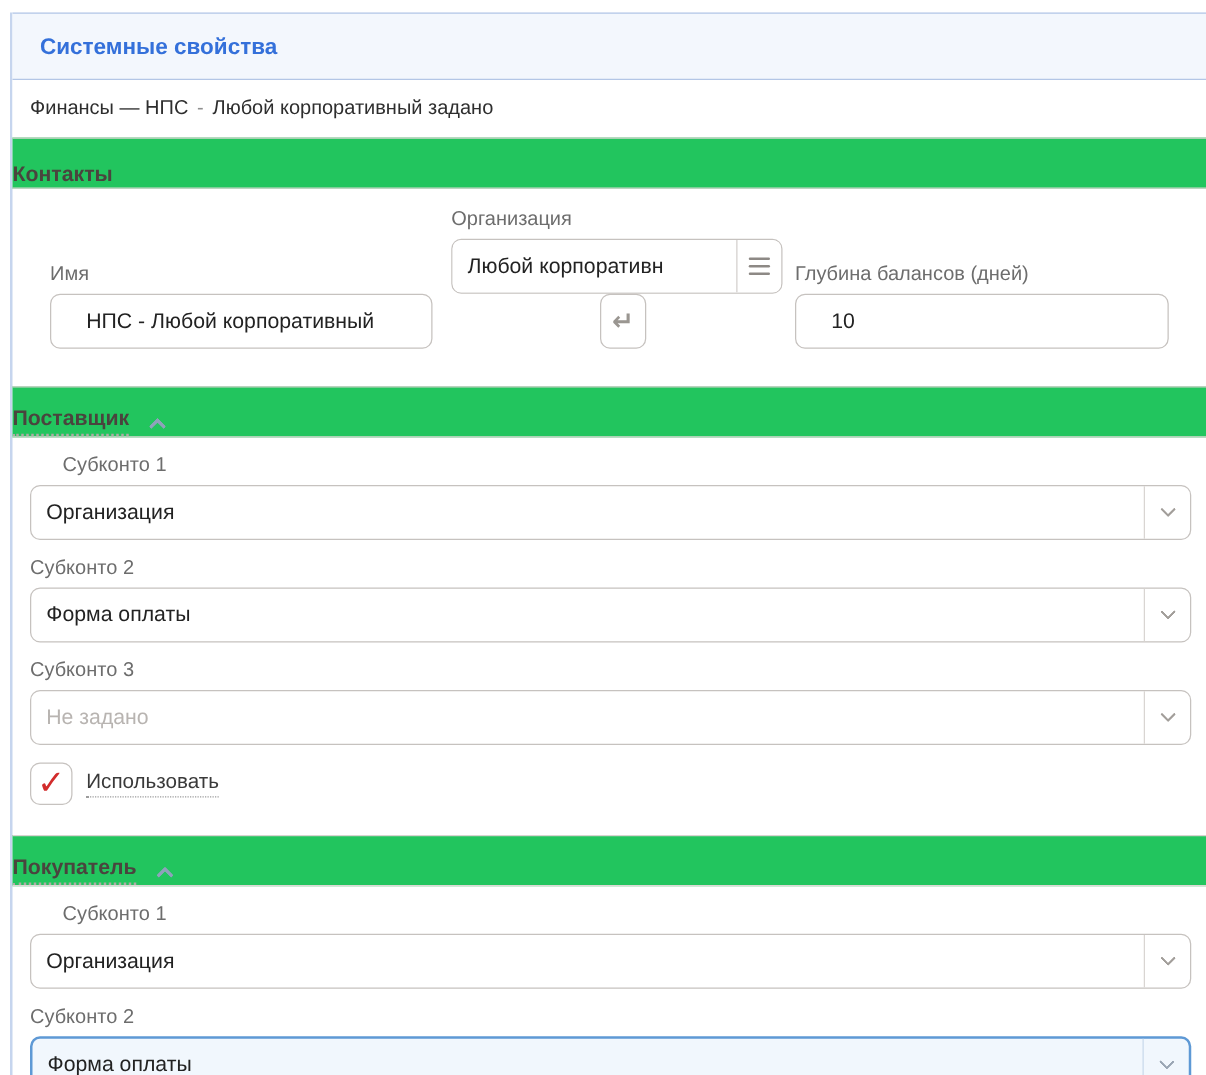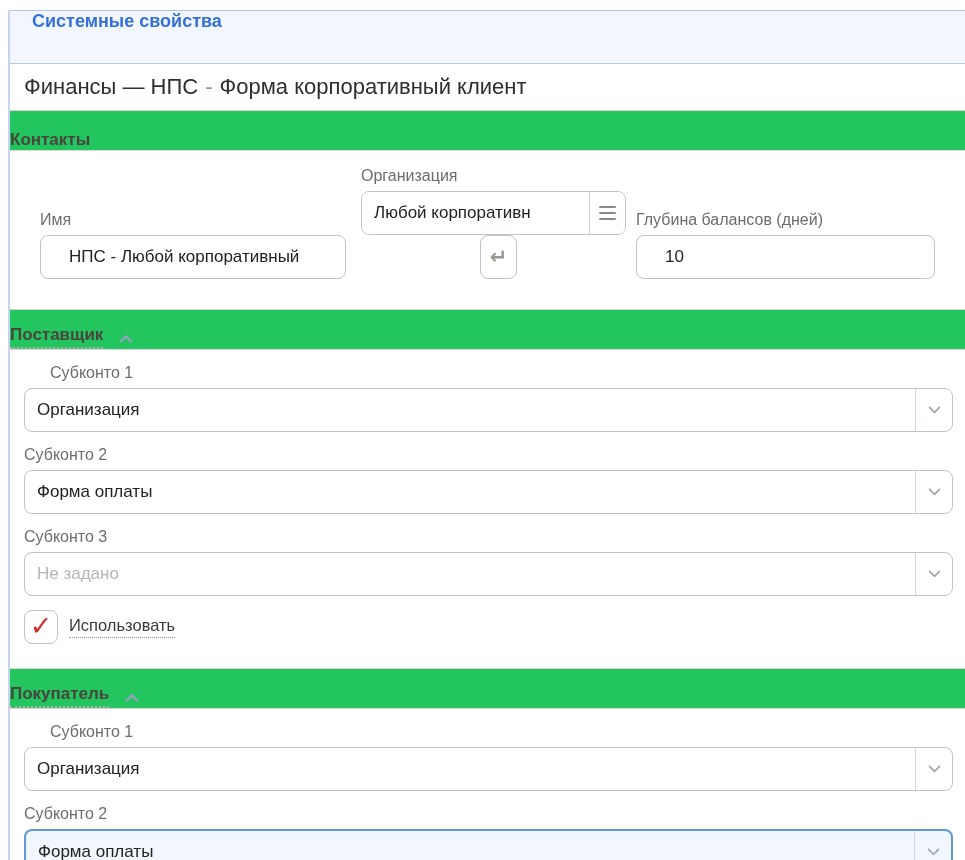--- a/index.html
+++ b/index.html
@@ -14,32 +14,32 @@
     margin: 10px 0 0 8px;
     border-left: 2px solid #c6d5ee;
     min-height: 850px;
   }
   
   .title-bar {
     height: 54px;
     background: #f3f7fd;
     border-top: 1px solid #b3c6e6;
     border-bottom: 1px solid #b3c6e6;
-    display: flex; align-items: flex-start;
+    display: flex; align-items: center;
     padding-left: 22px;
   }
   .title-bar .title {
     font-size: 18px; font-weight: 700; color: #3470da;
   }
   
   .breadcrumb {
     height: 46px;
     display: flex; align-items: center;
     padding-left: 14px;
-    font-size: 22px; color: #2e2e2e;
+    font-size: 16px; color: #2e2e2e;
     background: #fff;
   }
   .breadcrumb .sep { color: #8f8f8f; margin: 0 7px; }
   
   .strip {
     height: 41px;
     background: #22c55e;
     border-top: 1px solid #d8d3d0;
     border-bottom: 1px solid #ddd8d5;
     display: flex; align-items: flex-end;
@@ -196,21 +196,21 @@
 
 <div class="panel">
 
   <div class="title-bar">
     <span class="title">Системные свойства</span>
   </div>
 
   <div class="breadcrumb">
     <span>Финансы — НПС</span>
     <span class="sep">-</span>
-    <span>Форма корпоративный клиент</span>
+    <span>Любой корпоративный задано</span>
   </div>
 
   <div class="strip">
     <span class="strip-title">Контакты</span>
   </div>
 
   <div class="contacts-content">
     <div class="fields-row">
       <div class="field name-col">
         <label class="field-label">Имя</label>

